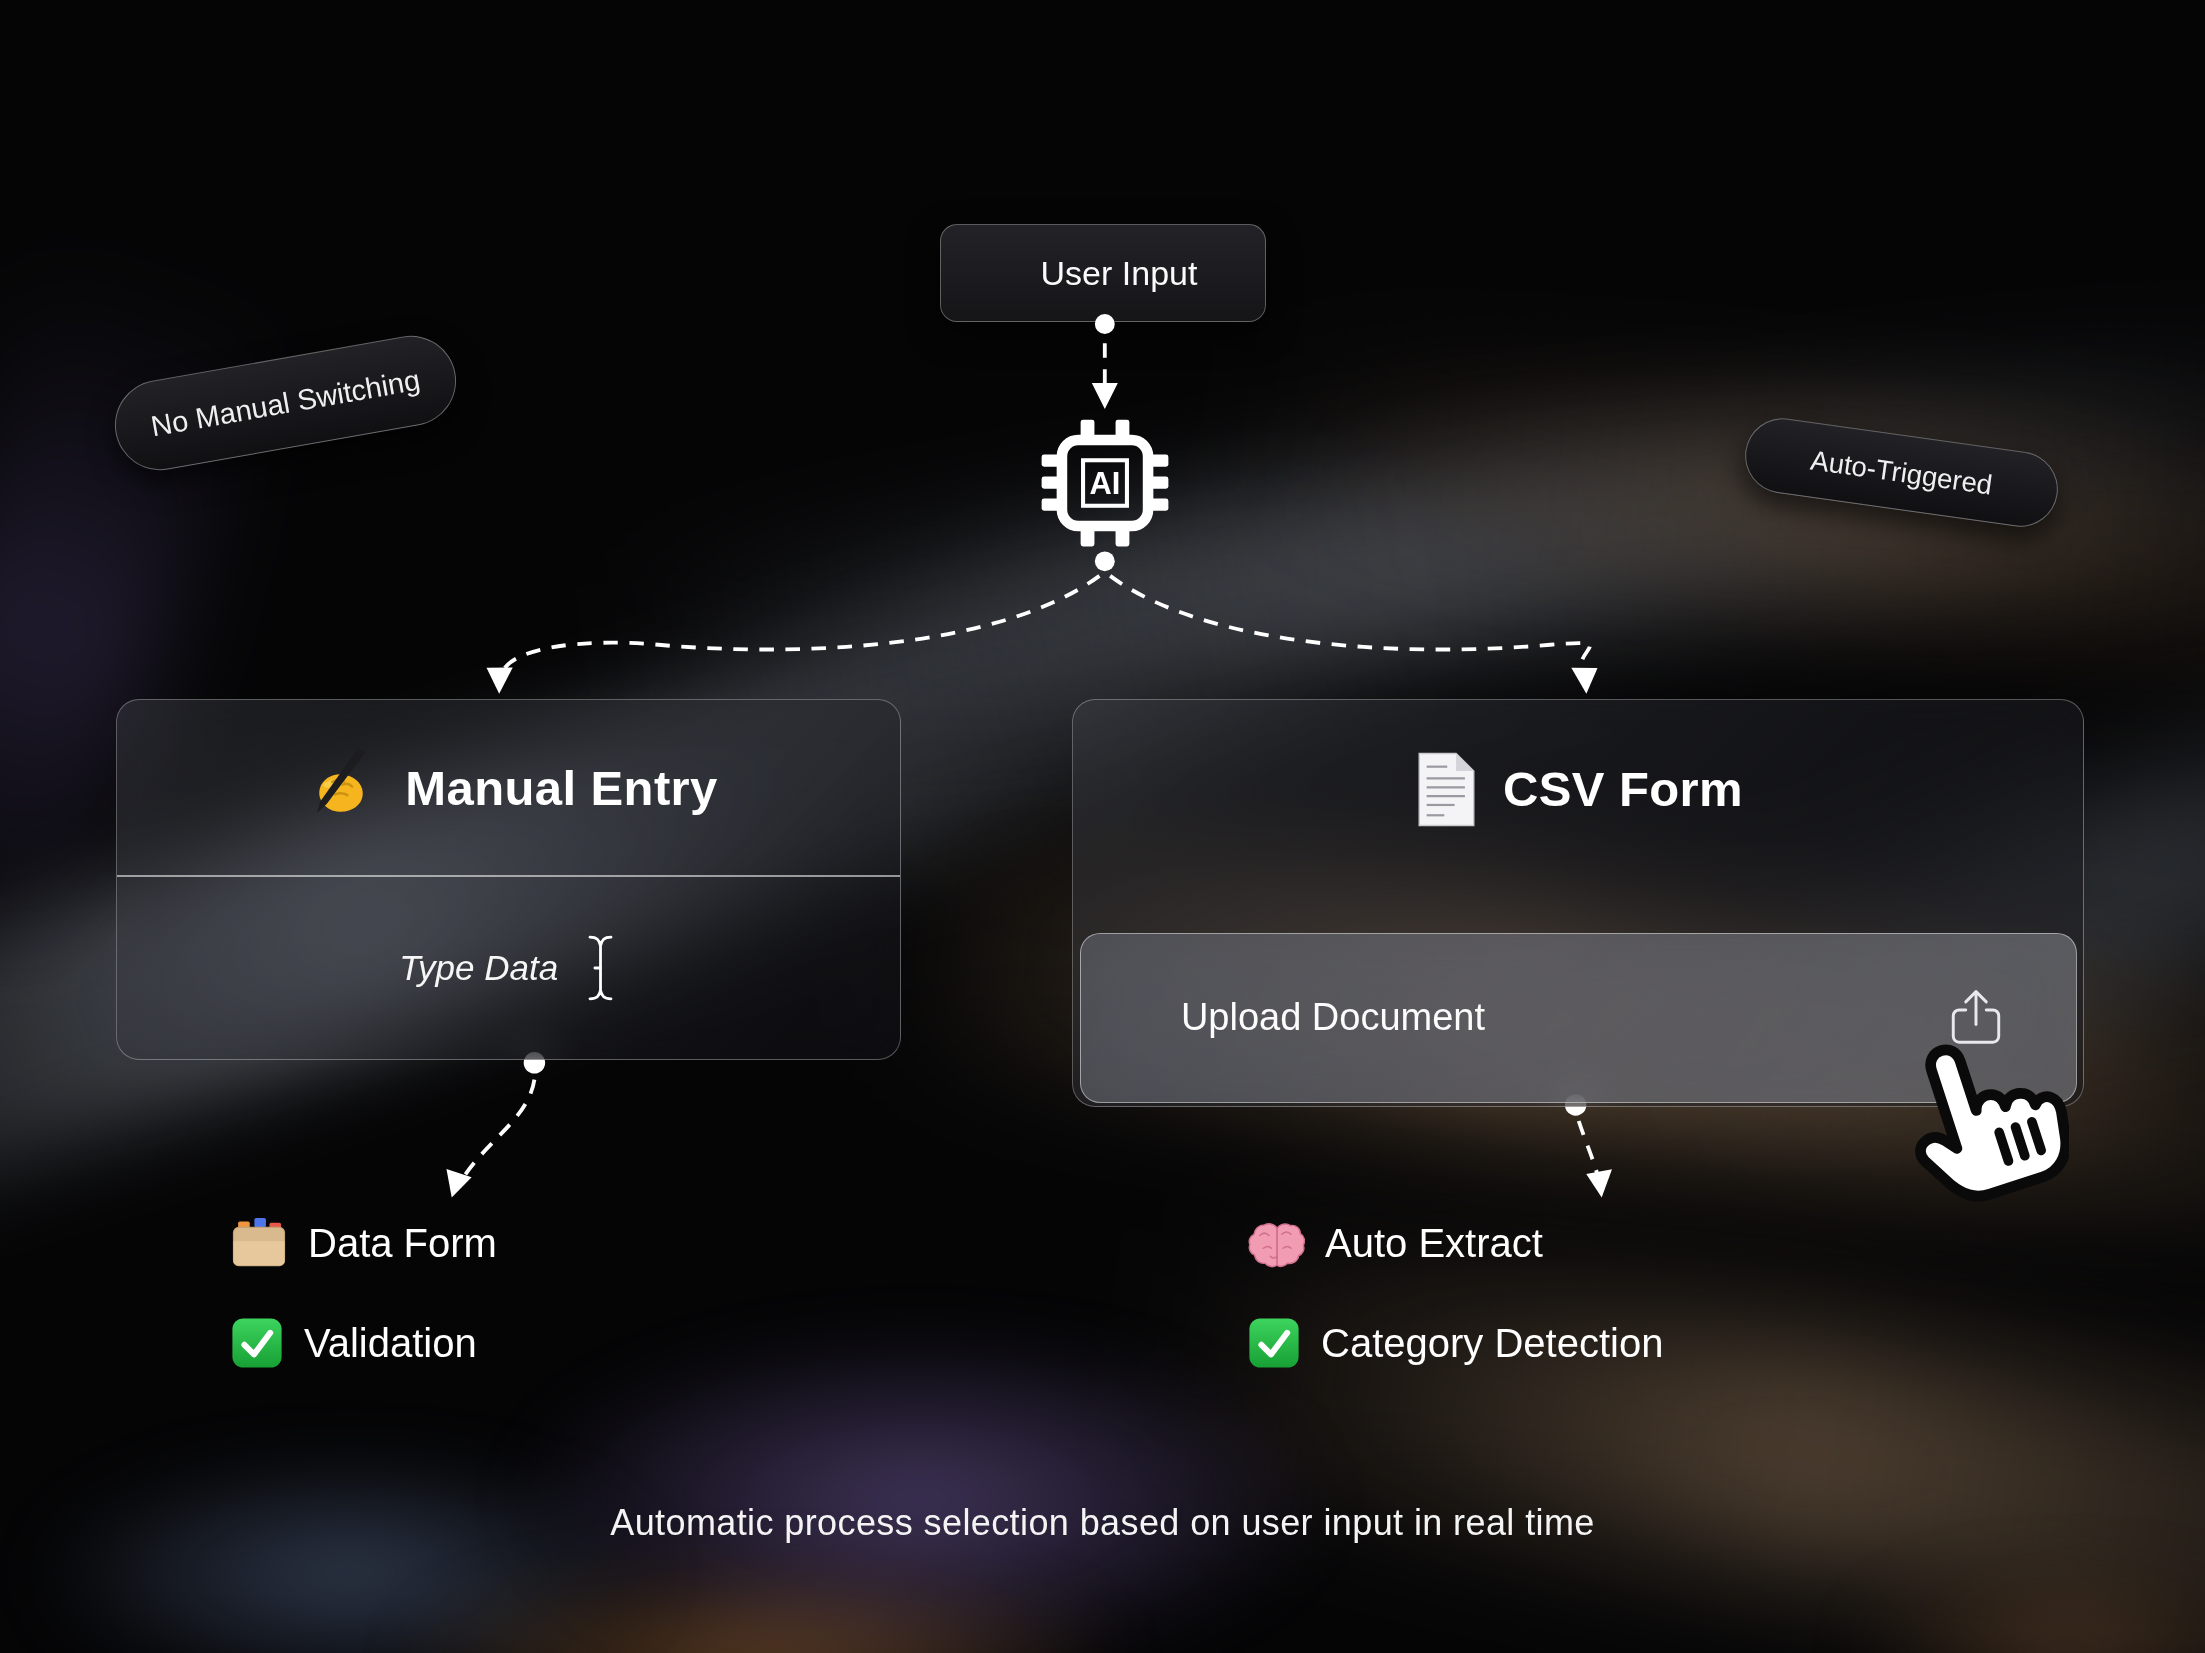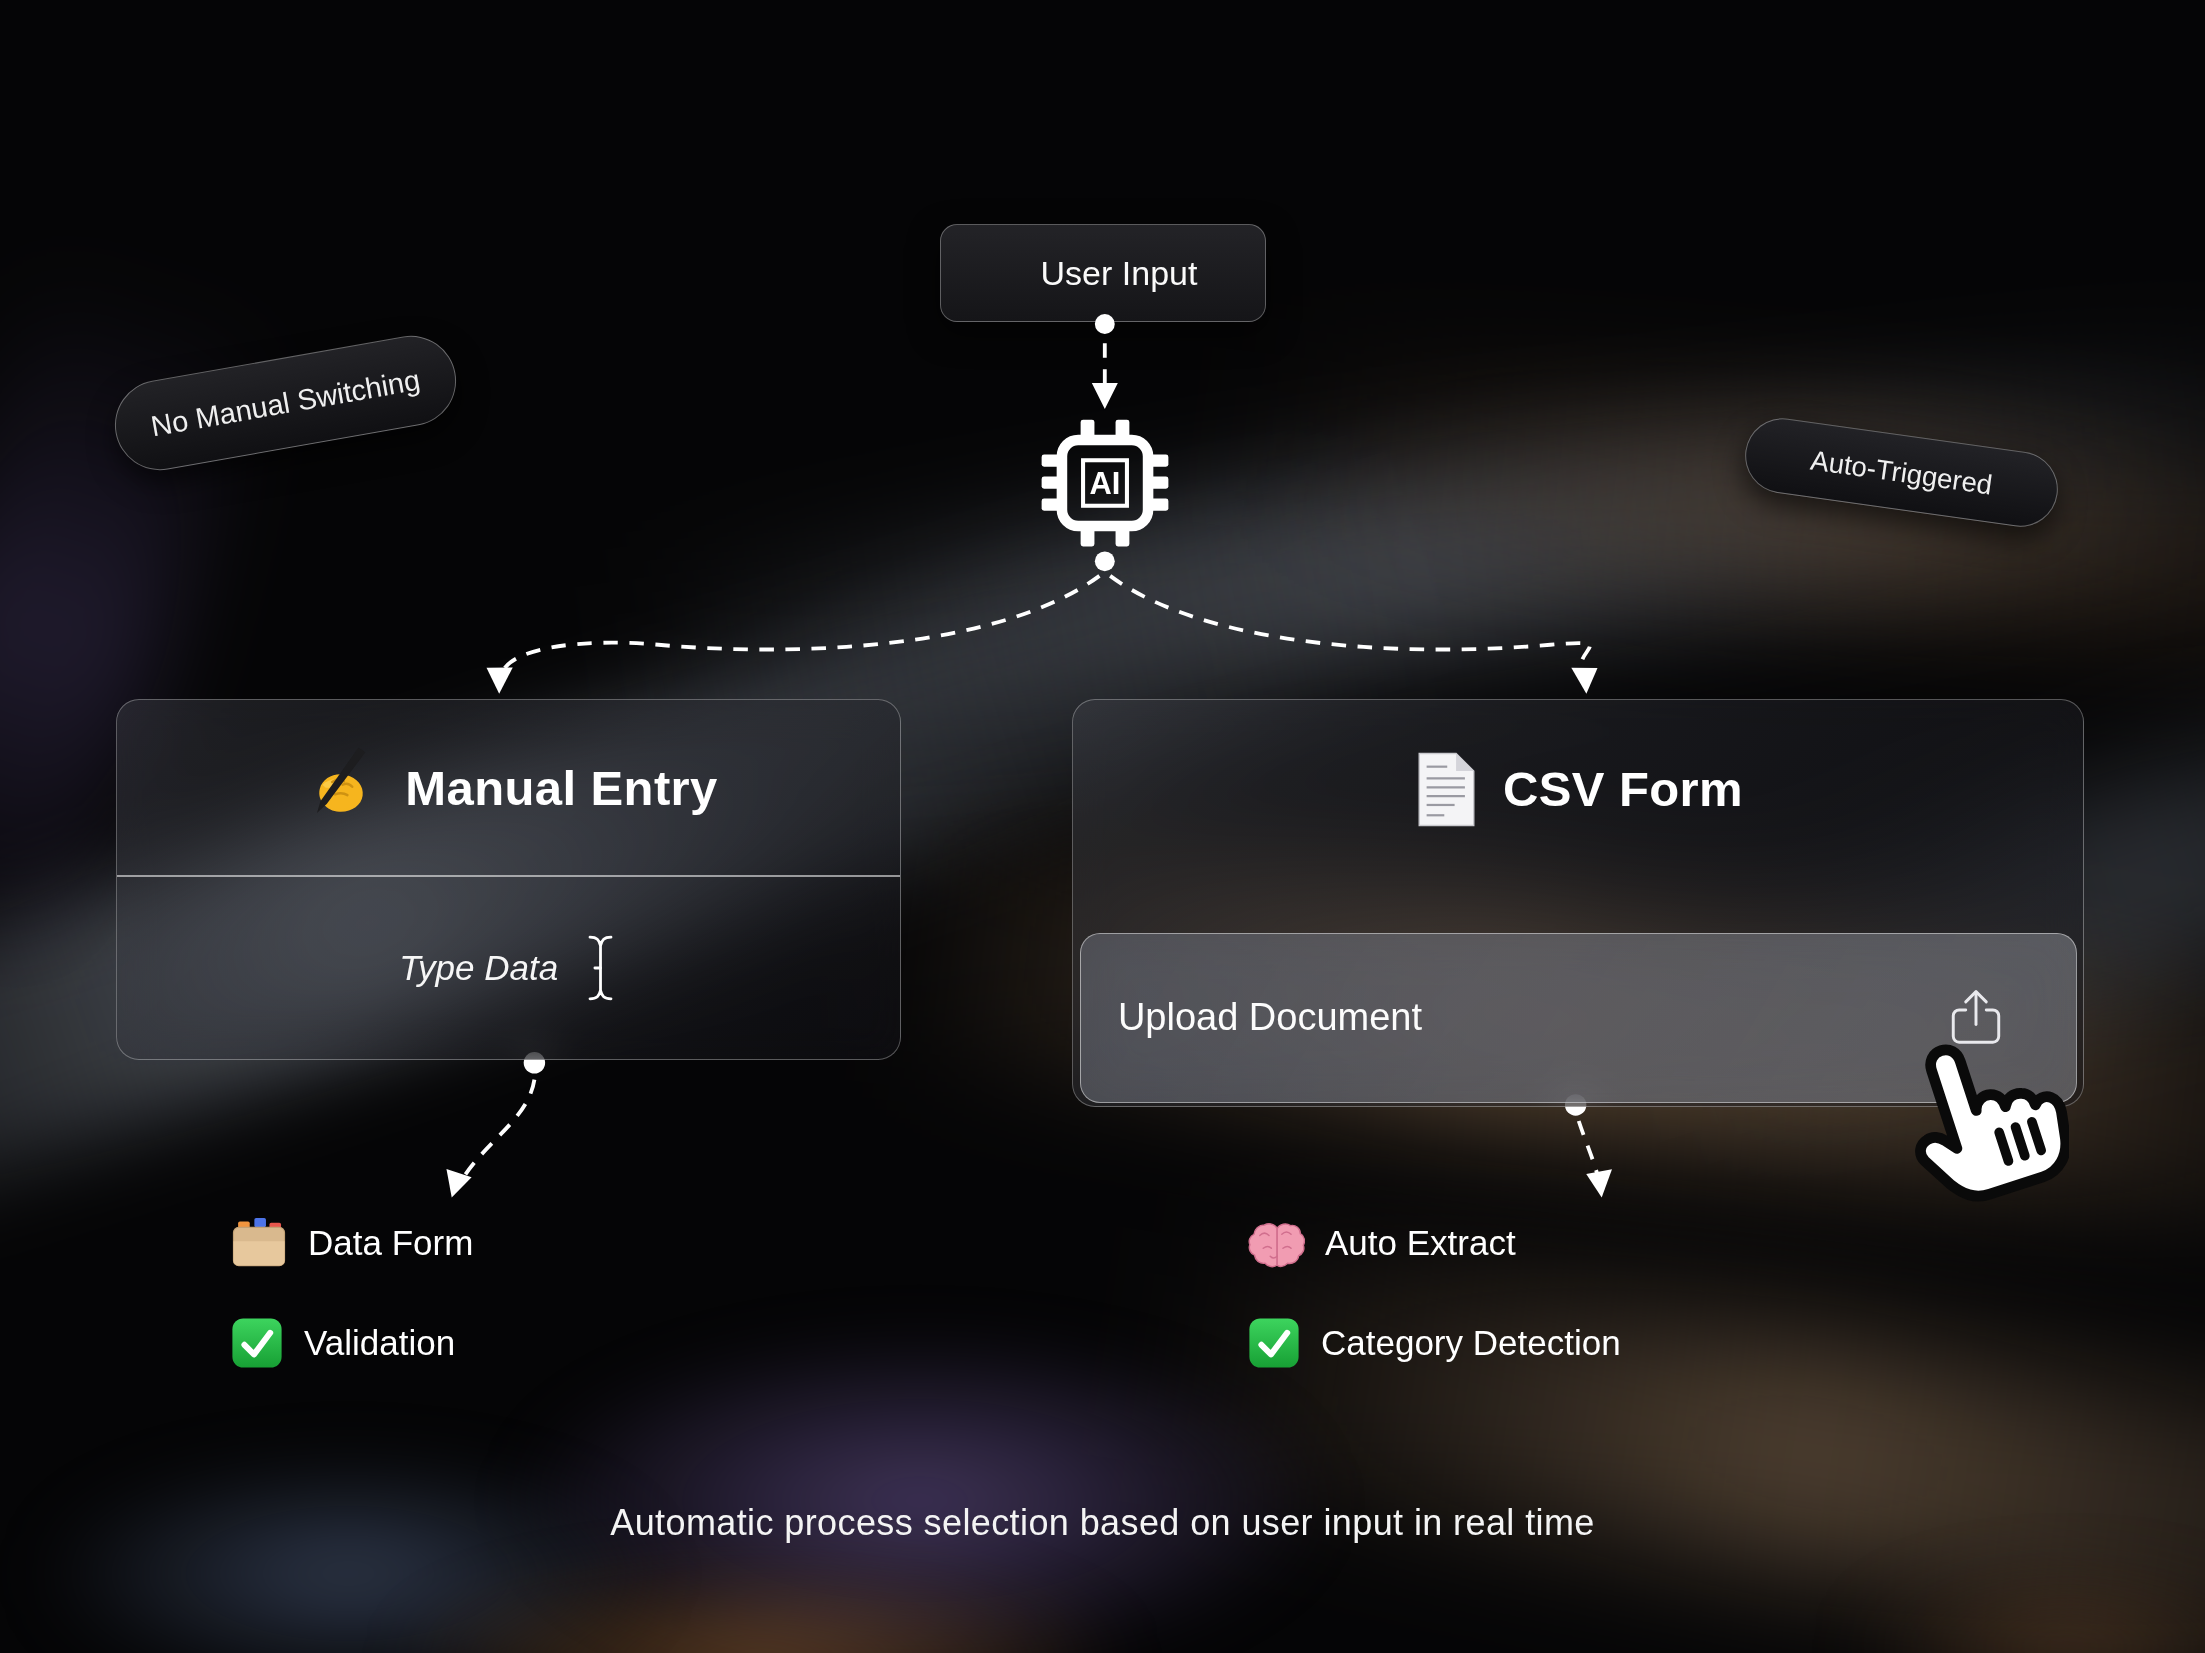--- a/index.html
+++ b/index.html
@@ -86,26 +86,26 @@
   .card-body{height:183px;display:flex;align-items:center;justify-content:center;gap:24.5px;font-style:italic;}
   .action-label{font-size:35px;color:#f6f6f6;}
   #upload-btn{
     position:absolute;left:6.9px;bottom:3.1px;width:997px;height:170px;box-sizing:border-box;
     border-radius:20px;border:1.5px solid rgba(255,255,255,.45);
     background:linear-gradient(120deg,rgba(105,108,118,.55),rgba(185,188,196,.38));
     backdrop-filter:blur(26px);-webkit-backdrop-filter:blur(26px);
     display:flex;align-items:center;
     font-size:38px;color:#fcfcfc;
   }
-  #upload-btn .upload-text{margin-left:37px;}
+  #upload-btn .upload-text{margin-left:100px;}
   #upload-icon{position:absolute;right:67px;top:50%;transform:translateY(-50%);}
 
   
   .outcome{position:absolute;display:flex;align-items:center;gap:20px;z-index:4;}
-  .outcome .label{font-size:35px;color:#fff;}
+  .outcome .label{font-size:40px;color:#fff;}
   #out-m1{left:230px;top:1216px;}
   #out-m2{left:230px;top:1316px;}
   #out-c1{left:1247px;top:1216px;text-align:right;}
   #out-c2{left:1247px;top:1316px;}
 
   
   #caption{position:absolute;left:0;top:1485px;width:2205px;text-align:center;
     font-size:36px;color:#f4f4f4;letter-spacing:0.4px;z-index:4;margin-top:17px;}
 
   

